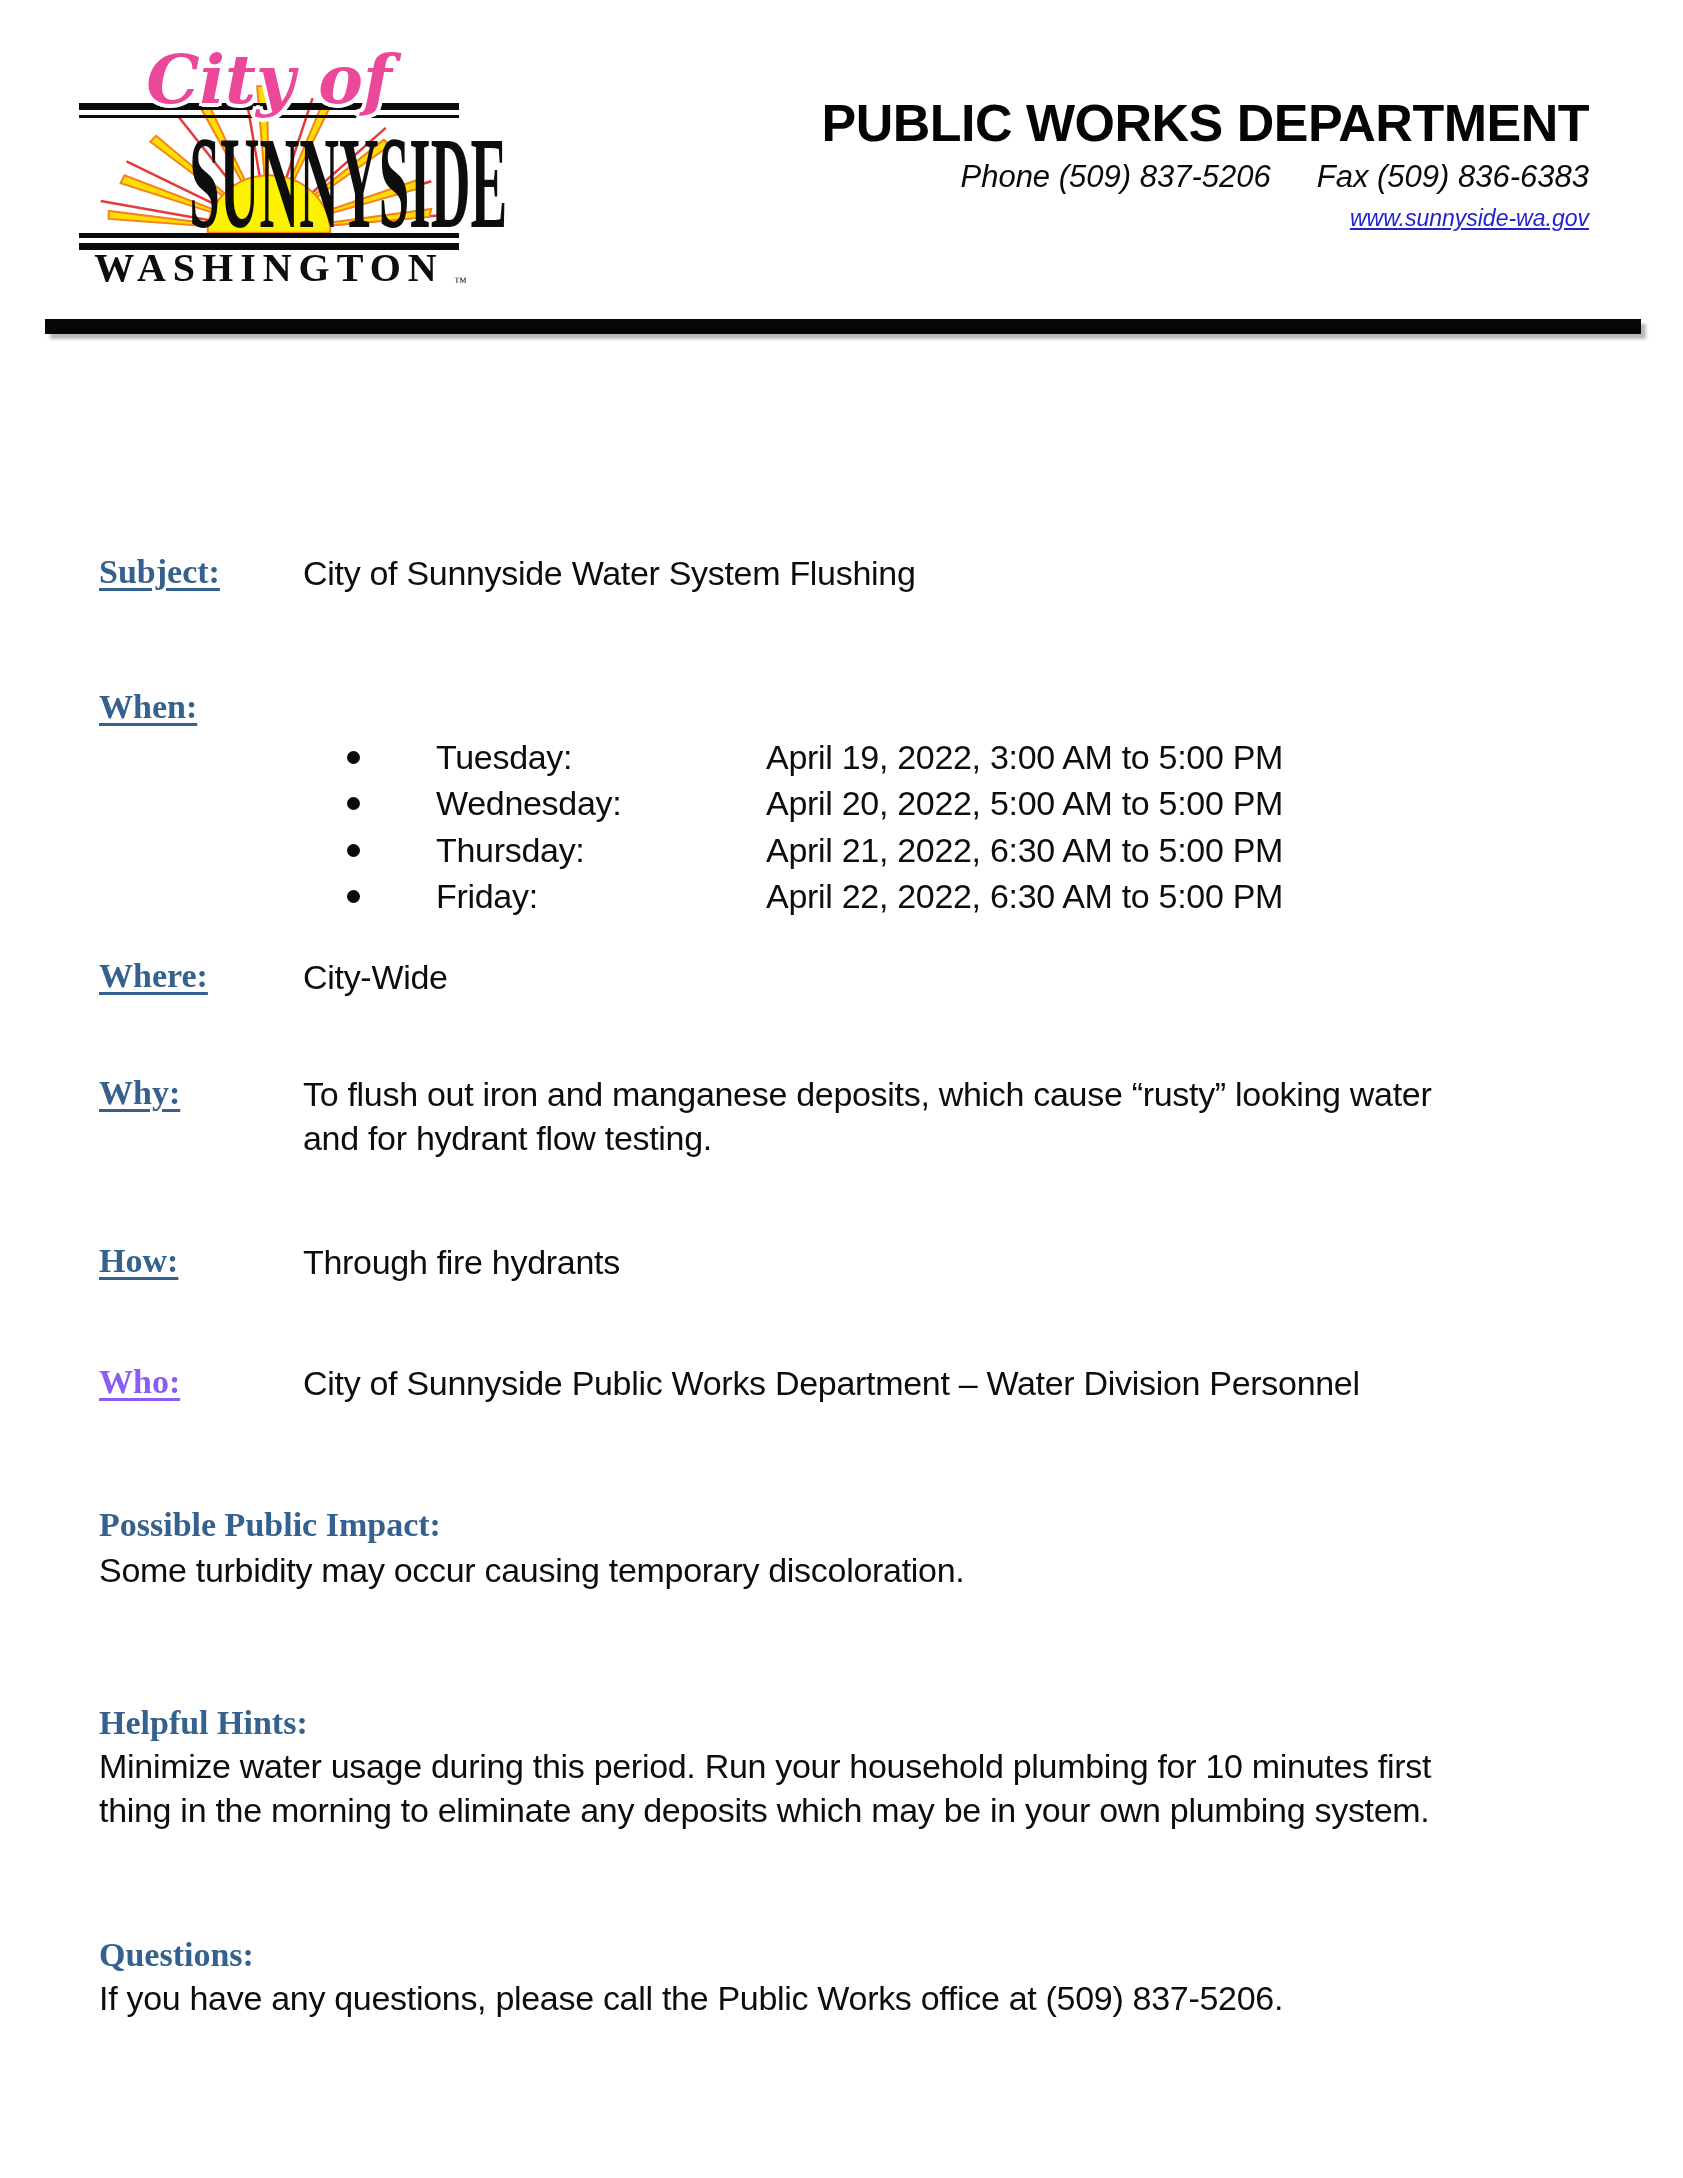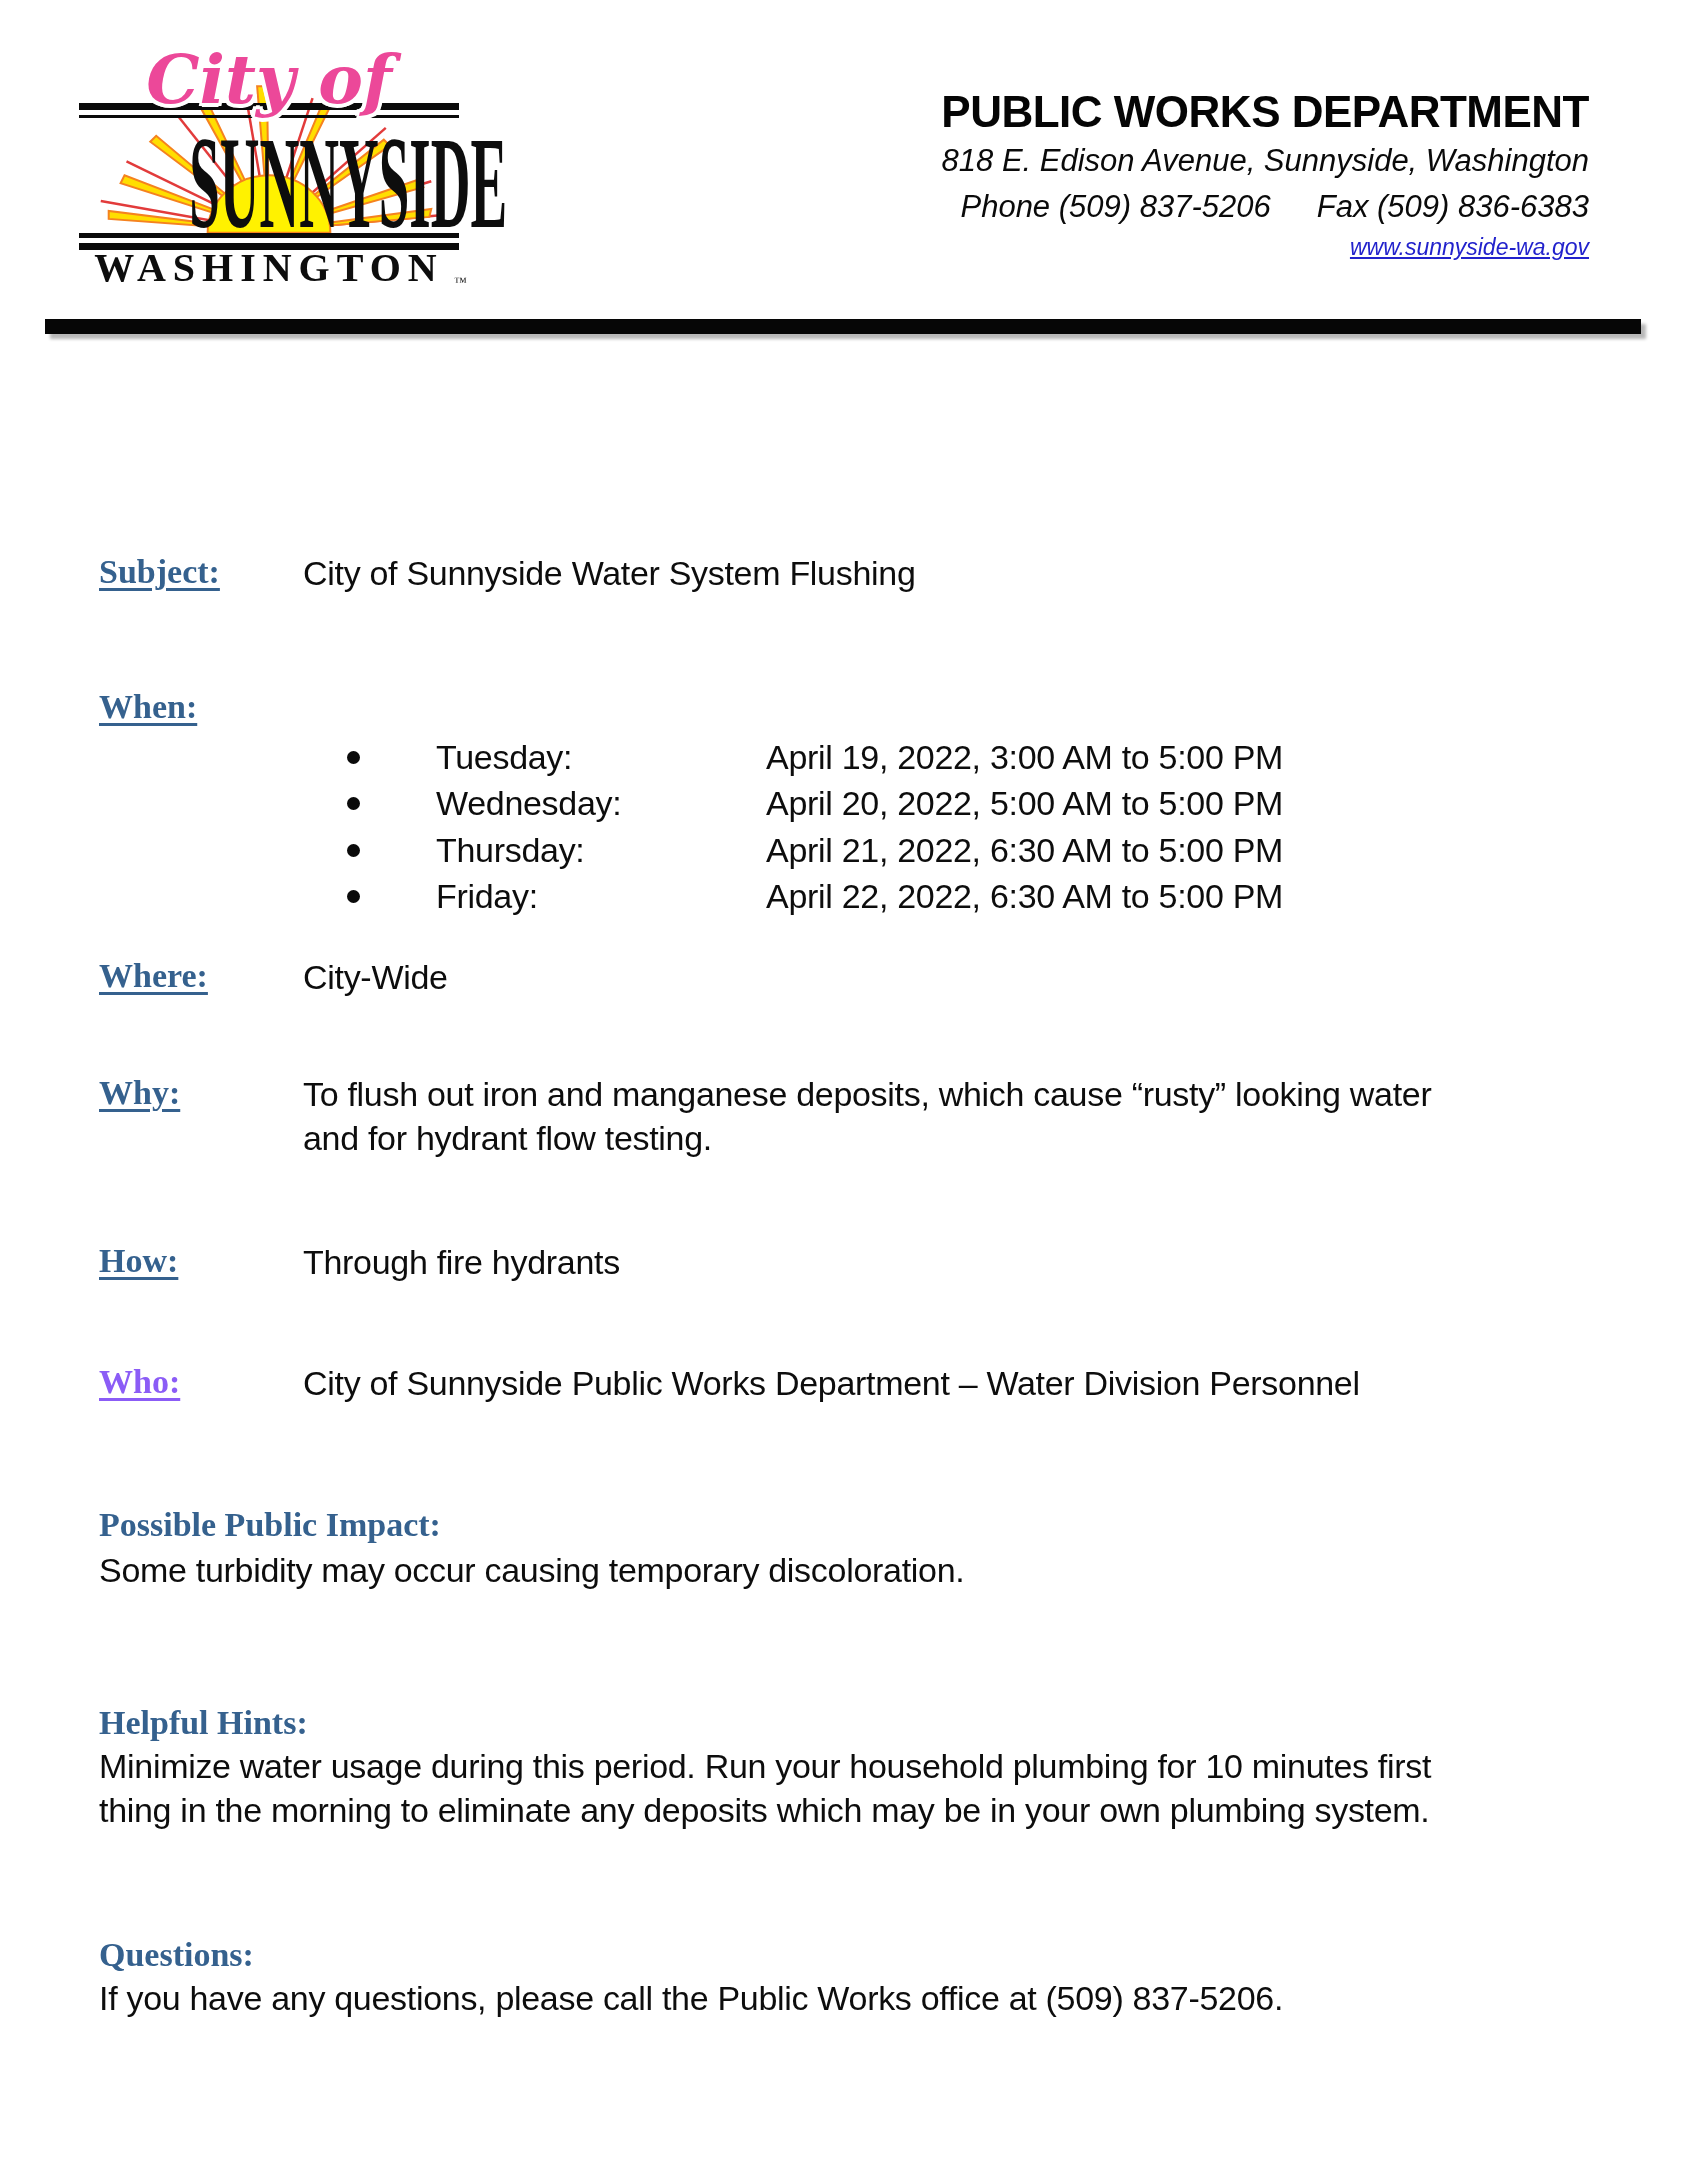--- a/index.html
+++ b/index.html
@@ -28,21 +28,21 @@
   }
   .logo-washington {
     position:absolute; top:218px; left:0; width:100%; text-align:center; z-index:2;
     font-family:"Liberation Serif", serif; font-weight:700; font-size:40px; line-height:1.1;
     letter-spacing:7px; color:#0d0d0d; white-space:nowrap;
   }
   .logo-tm { position:absolute; right:-8px; top:246px; font-size:13px; font-family:"Liberation Serif", serif; color:#0d0d0d; z-index:2; }
 
   
   .hdr { position:absolute; top:87px; right:94px; display:flex; flex-direction:column; align-items:flex-end; text-align:right; }
-  .hdr-dept { font-size:44px; font-weight:700; color:#050505; letter-spacing:-0.5px; line-height:1.12; }
+  .hdr-dept { font-size:52px; font-weight:700; color:#050505; letter-spacing:-0.5px; line-height:1.12;margin-top:7px; }
   .hdr-line { font-style:italic; font-size:31px; color:#0a0a0a; line-height:1.3; margin-top:5px; }
   .hdr-phone-row { display:flex; gap:46px; font-style:italic; font-size:31px; color:#0a0a0a; line-height:1.3; margin-top:5px; }
   .hdr-link { font-style:italic; font-size:23px; line-height:1.3; margin-top:6px; text-decoration:underline; cursor:pointer; }
 
   
   .divider { position:absolute; left:45px; top:319px; width:1596px; height:15px; background:#060606;
              box-shadow:5px 5px 3px rgba(0,0,0,0.28); }
 
   
   .doc-title {
@@ -96,21 +96,20 @@
     <div class="logo-cityof">City of</div>
     <div class="logo-sunnyside">SUNNYSIDE</div>
     <div class="logo-rule rule-b1"></div>
     <div class="logo-rule rule-b2"></div>
     <div class="logo-washington">WASHINGTON</div>
     <div class="logo-tm">™</div>
   </div>
 
   <div class="hdr">
     <div class="hdr-dept">PUBLIC WORKS DEPARTMENT</div>
-    <div class="hdr-line">818 E. Edison Avenue, Sunnyside, Washington</div>
     <div class="hdr-phone-row">
       <span>Phone (509) 837-5206</span>
       <span>Fax (509) 836-6383</span>
     </div>
     <a class="hdr-link" style="color:#2222CC">www.sunnyside-wa.gov</a>
   </div>
 
   <div class="divider"></div>
 
 

